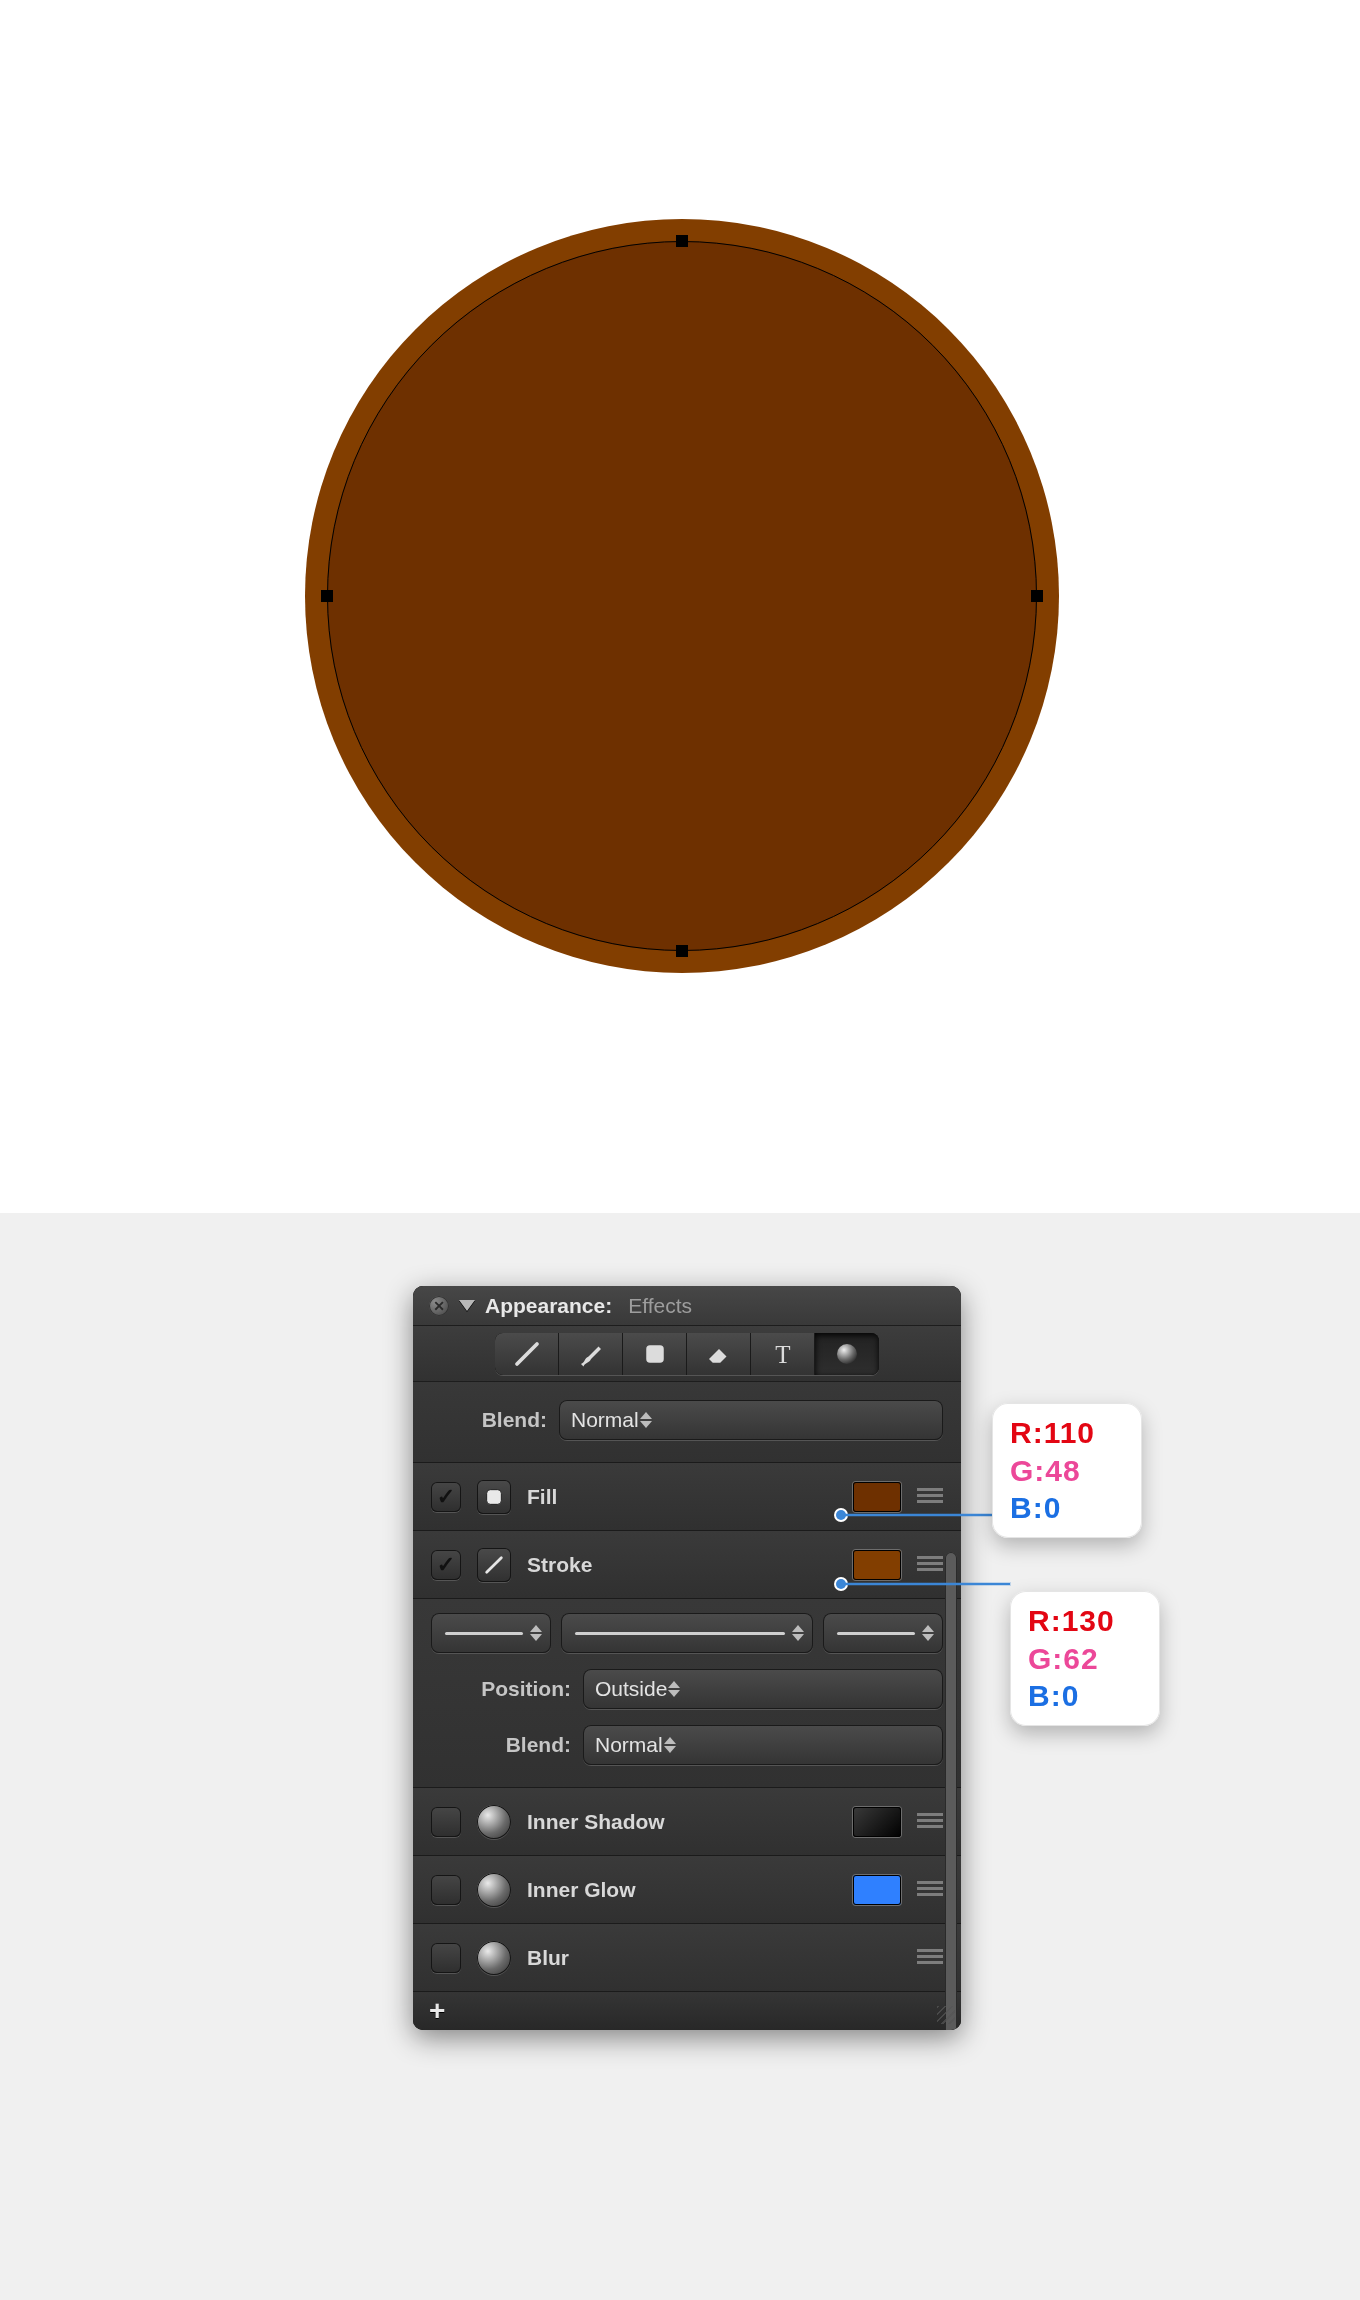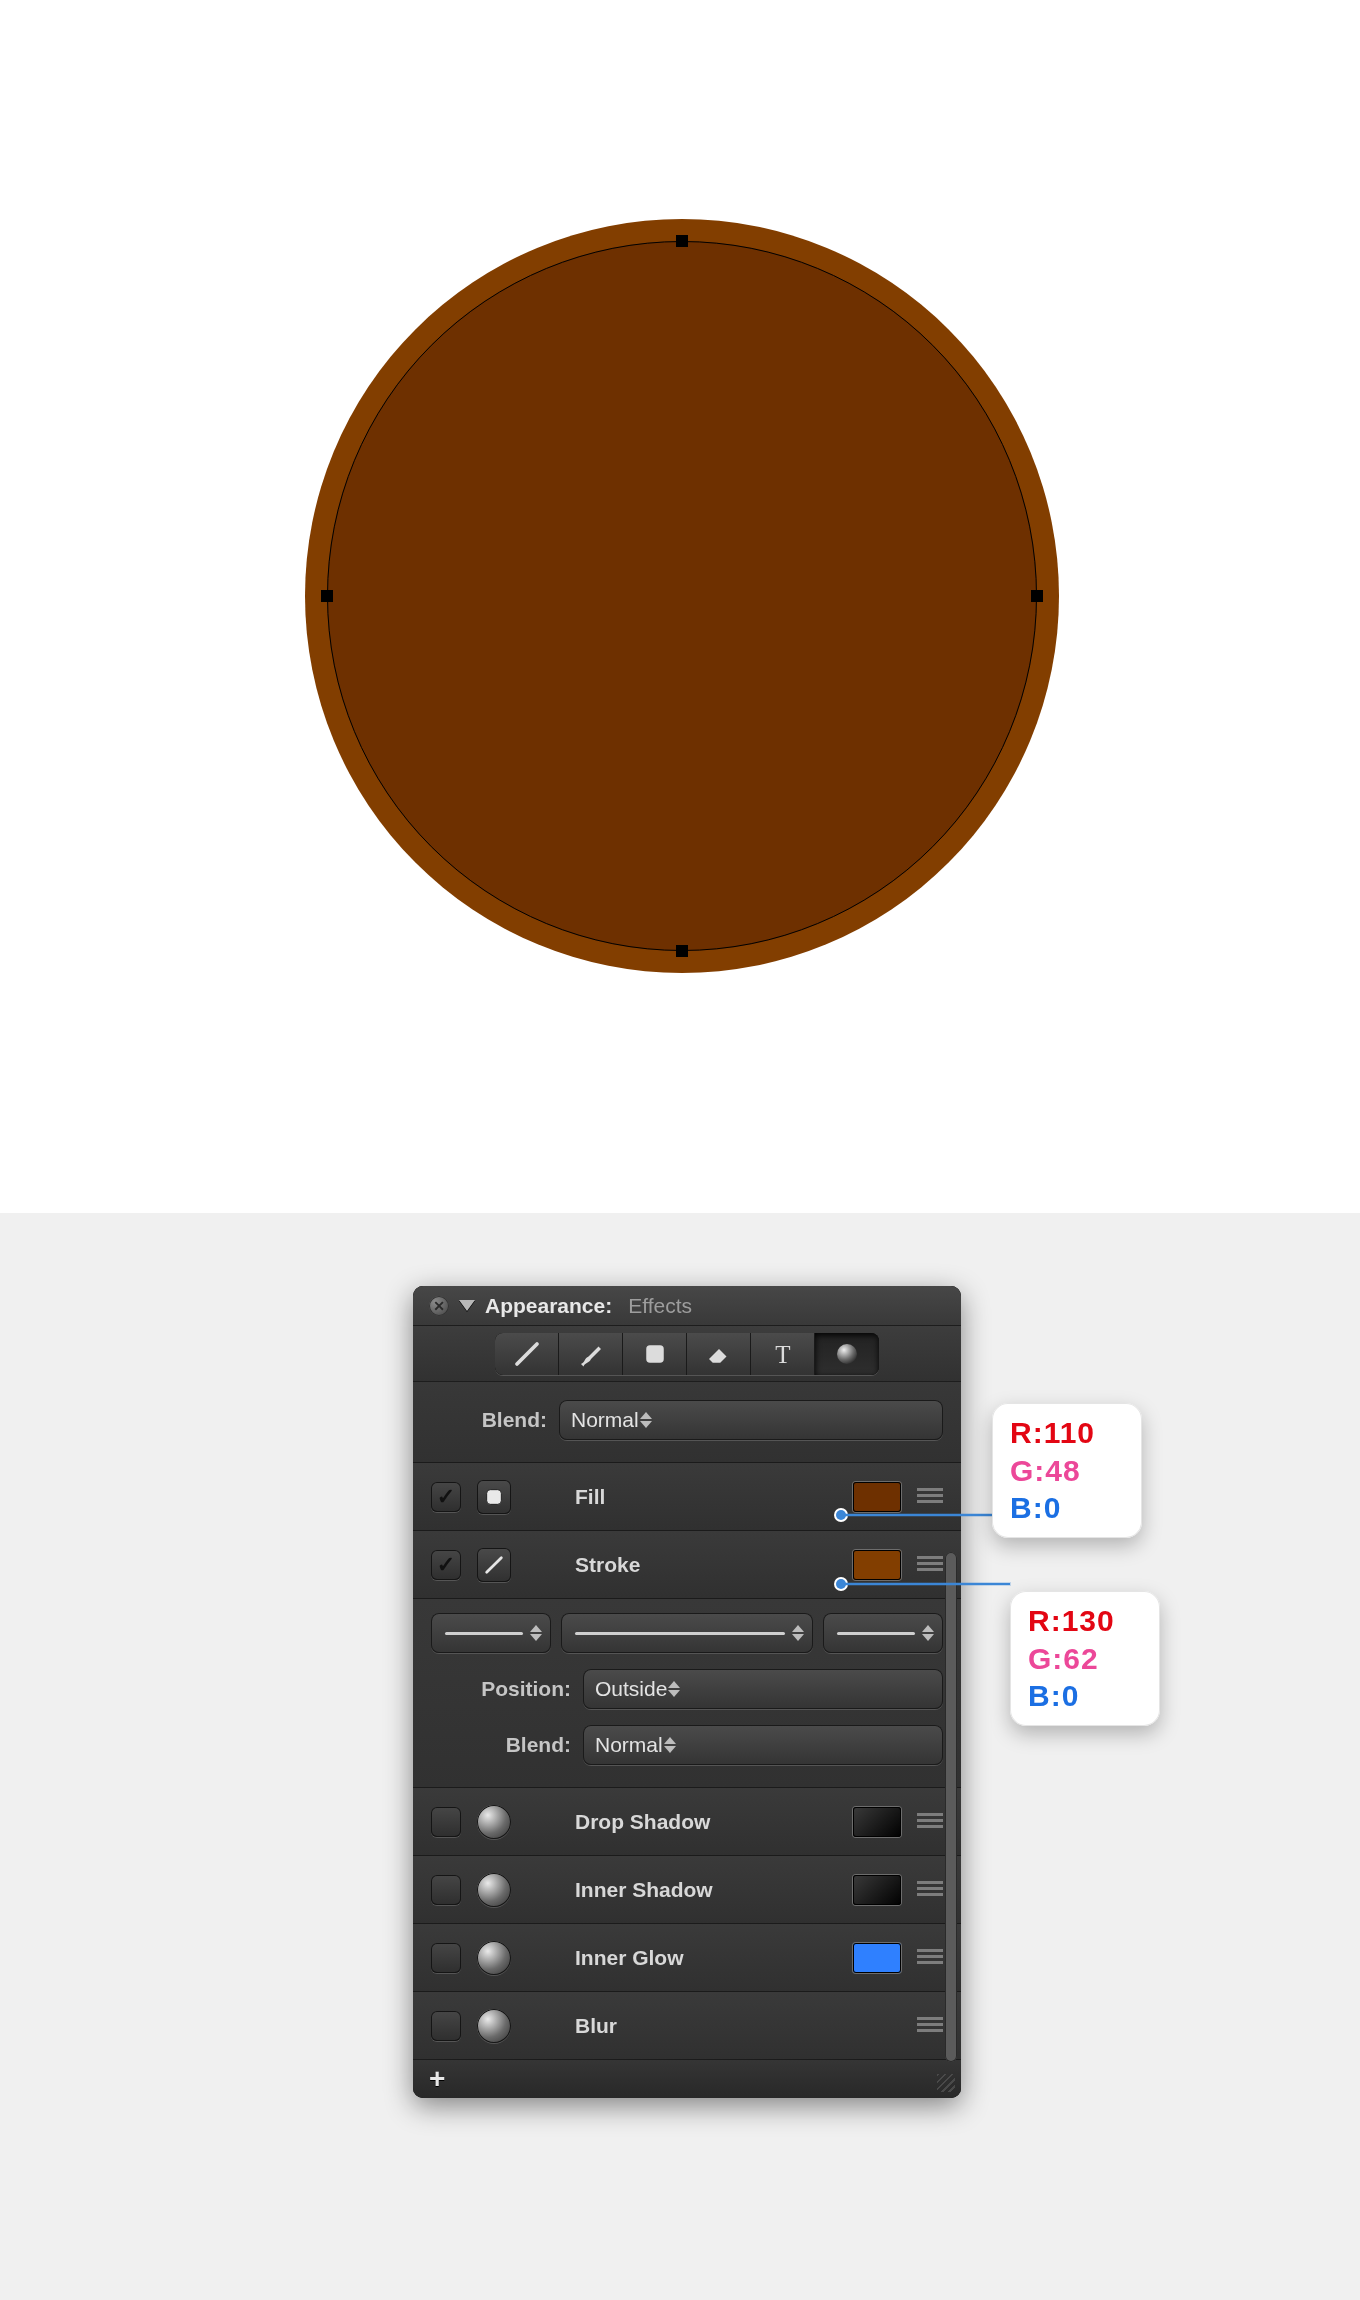--- a/index.html
+++ b/index.html
@@ -178,21 +178,21 @@
     color:#111; font-size:22px; font-weight:700;
   }
   .fx-icon{
     width:34px; height:34px; border-radius:6px;
     background:linear-gradient(#4a4a4a,#303030);
     box-shadow: inset 0 0 0 1px #151515, 0 1px 0 #555;
     display:flex; align-items:center; justify-content:center;
   }
   .fx-icon.round{ border-radius:50%; background:radial-gradient(circle at 32% 30%,#eaeaea,#6a6a6a 55%,#2a2a2a);}
   .fx-icon svg{ width:22px; height:22px; }
-  .fx-label{ flex:1; color:#d8d8d8; font-weight:600;margin-left:48px; }
+  .fx-label{ flex:1; color:#d8d8d8; font-weight:600; }
   .swatch{
     width:48px; height:30px; border-radius:3px;
     box-shadow: inset 0 0 0 1px #000, 0 0 0 1px #6d6d6d;
   }
   .row-hamburger{
     width:26px; height:18px;
     background:repeating-linear-gradient(to bottom,#7d7d7d 0 3px,transparent 3px 6px);
   }
 
   .footer-bar{
@@ -392,27 +392,20 @@
                 <span class="tri-up"></span>
                 <span class="tri-dn"></span>
               </span>
           </div>
         </div>
       </div>
 
       <div class="fx-slot">
         <div class="fx-check"></div>
         <div class="fx-icon round"></div>
-        <div class="fx-label">Drop Shadow</div>
-        <div class="swatch" style="background:linear-gradient(135deg,#3a3a3a,#000);"></div>
-        <div class="row-hamburger"></div>
-      </div>
-      <div class="fx-slot">
-        <div class="fx-check"></div>
-        <div class="fx-icon round"></div>
         <div class="fx-label">Inner Shadow</div>
         <div class="swatch" style="background:linear-gradient(135deg,#3a3a3a,#000);"></div>
         <div class="row-hamburger"></div>
       </div>
       <div class="fx-slot">
         <div class="fx-check"></div>
         <div class="fx-icon round"></div>
         <div class="fx-label">Inner Glow</div>
         <div class="swatch" style="background:#2f80ff;"></div>
         <div class="row-hamburger"></div>

